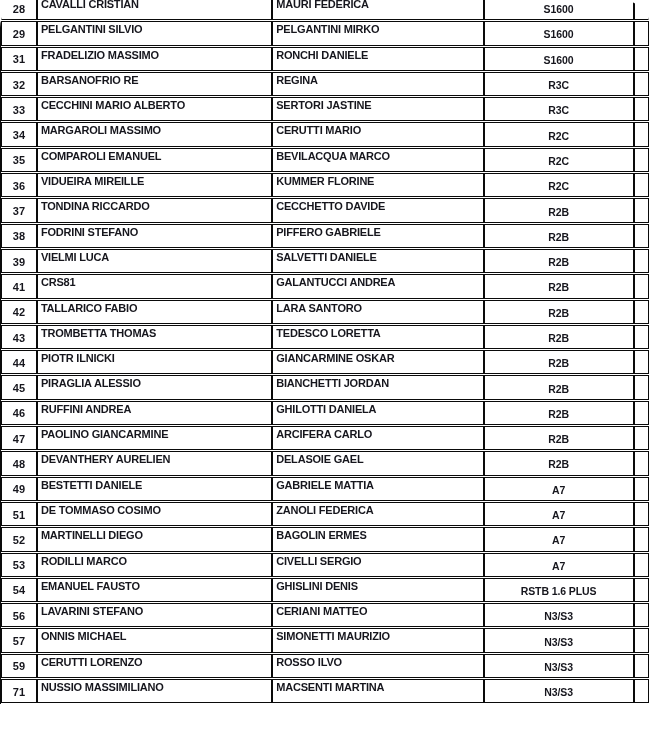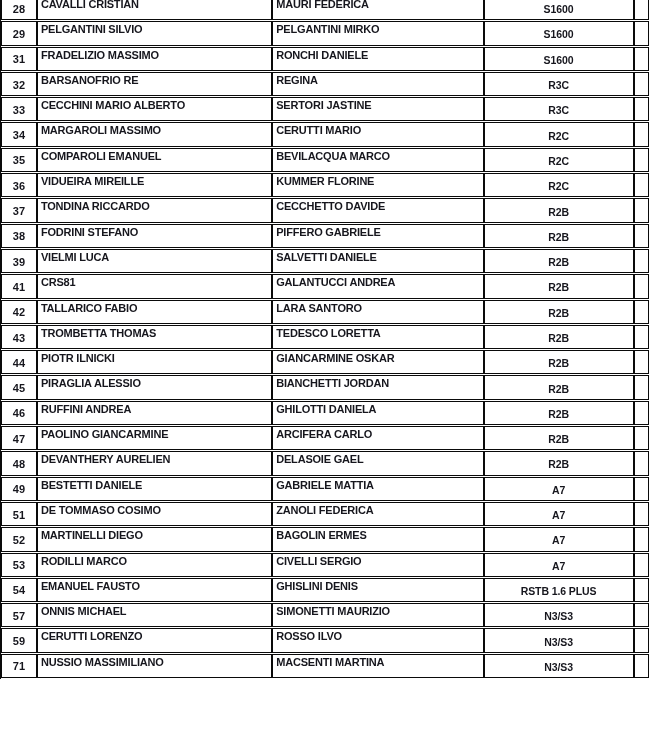--- a/index.html
+++ b/index.html
@@ -7,20 +7,21 @@
     padding: 0;
     background: #ffffff;
     font-family: "Liberation Sans", sans-serif;
   }
   .page {
     position: relative;
     width: 650px;
     height: 756px;
     overflow: hidden;
     background: #ffffff;
+    border-radius: 28px;
   }
   table.entries {
     position: absolute;
     top: -5px;
     left: -1px;
     table-layout: fixed;
     border-collapse: separate;
     border-spacing: 0 1px; 
     border-left: 2.5px solid #0a0a0a;
     background: #ffffff;
@@ -231,20 +232,27 @@
     <td class="stub"></td>
   </tr>
         <tr>
     <td class="num">54</td>
     <td class="name driver">EMANUEL FAUSTO</td>
     <td class="name codriver">GHISLINI DENIS</td>
     <td class="cls">RSTB 1.6 PLUS</td>
     <td class="stub"></td>
   </tr>
         <tr>
+    <td class="num">56</td>
+    <td class="name driver">LAVARINI STEFANO</td>
+    <td class="name codriver">CERIANI MATTEO</td>
+    <td class="cls">N3/S3</td>
+    <td class="stub"></td>
+  </tr>
+        <tr>
     <td class="num">57</td>
     <td class="name driver">ONNIS MICHAEL</td>
     <td class="name codriver">SIMONETTI MAURIZIO</td>
     <td class="cls">N3/S3</td>
     <td class="stub"></td>
   </tr>
         <tr>
     <td class="num">59</td>
     <td class="name driver">CERUTTI LORENZO</td>
     <td class="name codriver">ROSSO ILVO</td>

